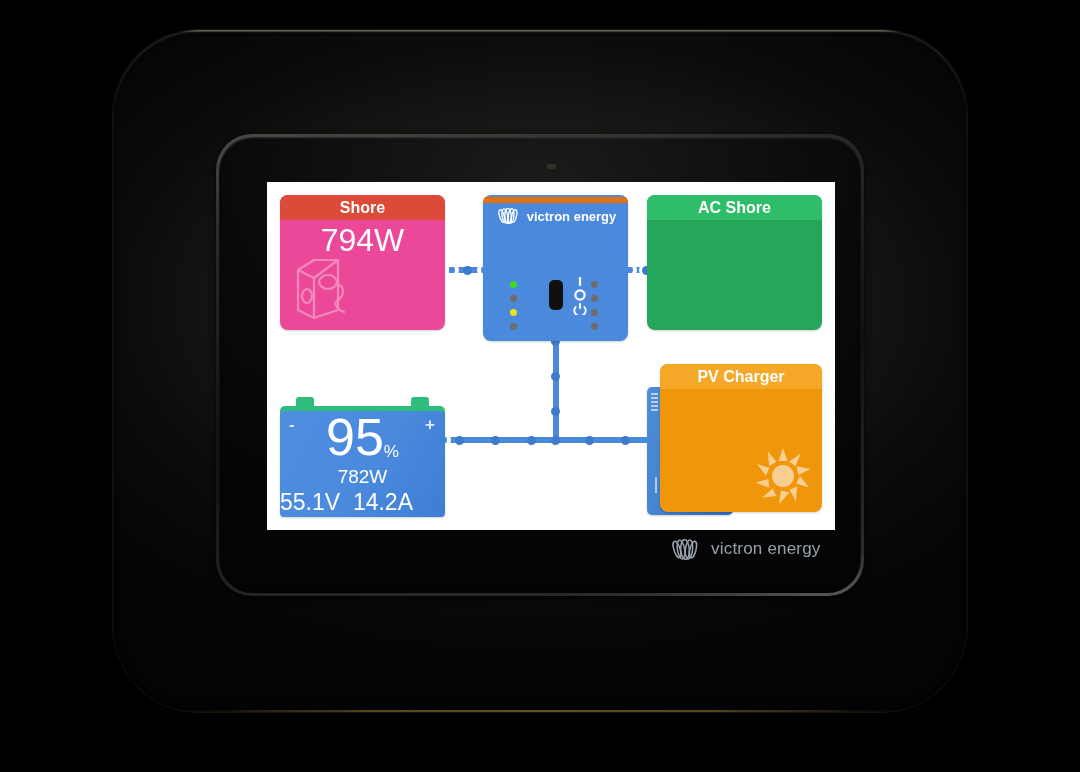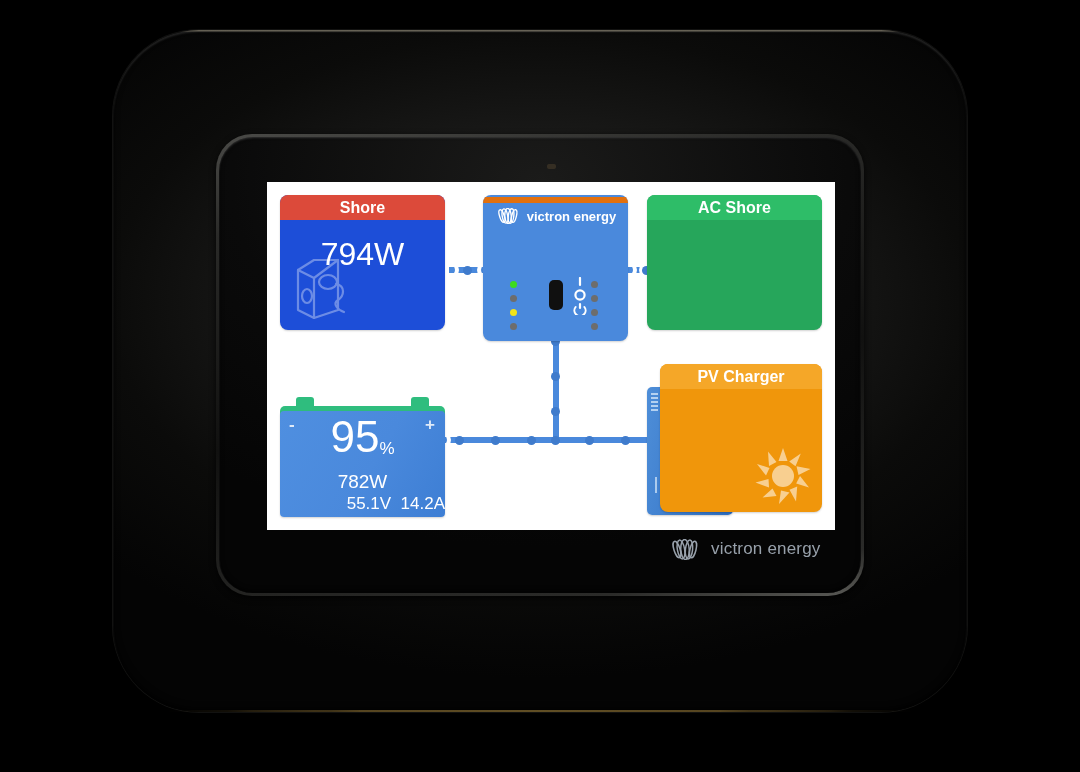--- a/index.html
+++ b/index.html
@@ -59,24 +59,24 @@
   .screen{
     position:absolute; left:267px; top:182px; width:568px; height:348px;
     background:#ffffff; overflow:hidden;
   }
 
   
   .card{ position:absolute; border-radius:8px; overflow:hidden;
     box-shadow:0 1px 2px rgba(0,0,0,.18); }
   .card .hdr{ height:25px; display:flex; align-items:center; justify-content:center;
     font-weight:bold; font-size:16px; color:#fff; }
-  .card .val{ text-align:center; font-size:32px; color:#fff; padding-top:16px; letter-spacing:0px; }
-
-  
-  .shore{ left:13px; top:13px; width:165px; height:135px; background:#1d4ed8; }
+  .card .val{ text-align:center; font-size:32px; color:#fff; padding-top:2px; letter-spacing:0px; }
+
+  
+  .shore{ left:13px; top:13px; width:165px; height:135px; background:#ec4899; }
   .shore .hdr{ background:#dc4a3a; }
   .shore-icon{ position:absolute; left:14px; bottom:10px; width:62px; height:68px; opacity:.35; }
 
   
   .acloads{ left:380px; top:13px; width:175px; height:135px; background:#26a65b; }
   .acloads .hdr{ background:#2ebd68; }
 
   
   .absorb{ left:216px; top:13px; width:145px; height:146px; background:#4a89dc;
     border-radius:8px; box-shadow:0 1px 2px rgba(0,0,0,.18); position:absolute; overflow:hidden;}
@@ -98,24 +98,24 @@
   .battery{ position:absolute; left:13px; top:215px; width:165px; height:120px; }
   .bat-term{ position:absolute; top:0; width:18px; height:9px; border-radius:3px 3px 0 0;
     background:#2fbd7e; }
   .bat-cap{ position:absolute; top:9px; left:0; width:165px; height:9px; background:#2fbd7e;
     border-radius:5px 5px 0 0; }
   .bat-body{ position:absolute; top:14px; left:0; width:165px; height:106px;
     border-radius:4px; background:linear-gradient(120deg,#4f8fe0 0%, #4a89dc 55%, #3d7ed4 100%);
     box-shadow:0 1px 2px rgba(0,0,0,.18); }
   .bat-sign{ position:absolute; font-size:17px; font-weight:bold; color:#dfeaf8; }
   .soc{ text-align:center; padding-top:6px; color:#fff; }
-  .soc .n{ font-size:44px; line-height:40px;margin-top:28px; }
+  .soc .n{ font-size:52px; line-height:40px;margin-top:28px; }
   .soc .pct{ font-size:17px; vertical-align:-2px; }
-  .bat-w{ text-align:center; font-size:19px; color:#fff; margin-top:12px; }
-  .bat-vi{ text-align:right; font-size:17px; color:#fff; margin-top:1px;margin-left:15px; }
+  .bat-w{ text-align:center; font-size:19px; color:#fff; margin-top:4px; }
+  .bat-vi{ text-align:left; font-size:23px; color:#fff; margin-top:1px; }
 
   
   .pv{ left:393px; top:182px; width:162px; height:148px; background:#f0960b; }
   .pv .hdr{ background:#f5a728; }
   .sun{ position:absolute; right:11px; bottom:8px; width:56px; height:56px; opacity:.55; }
 
   
   .mppt{ position:absolute; left:380px; top:205px; width:86px; height:128px;
     border-radius:5px;
     background:linear-gradient(100deg,#4e8ed8 0%, #3f7fce 40%, #2f6ec0 100%);

